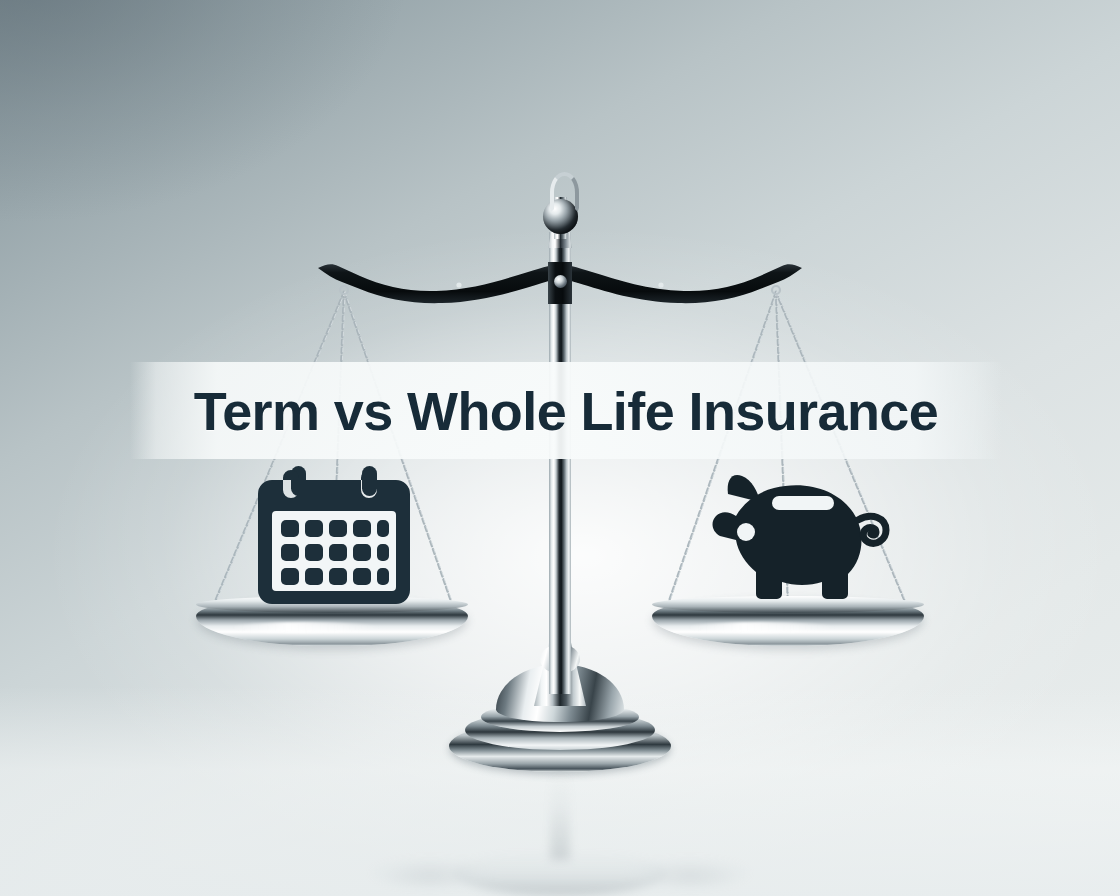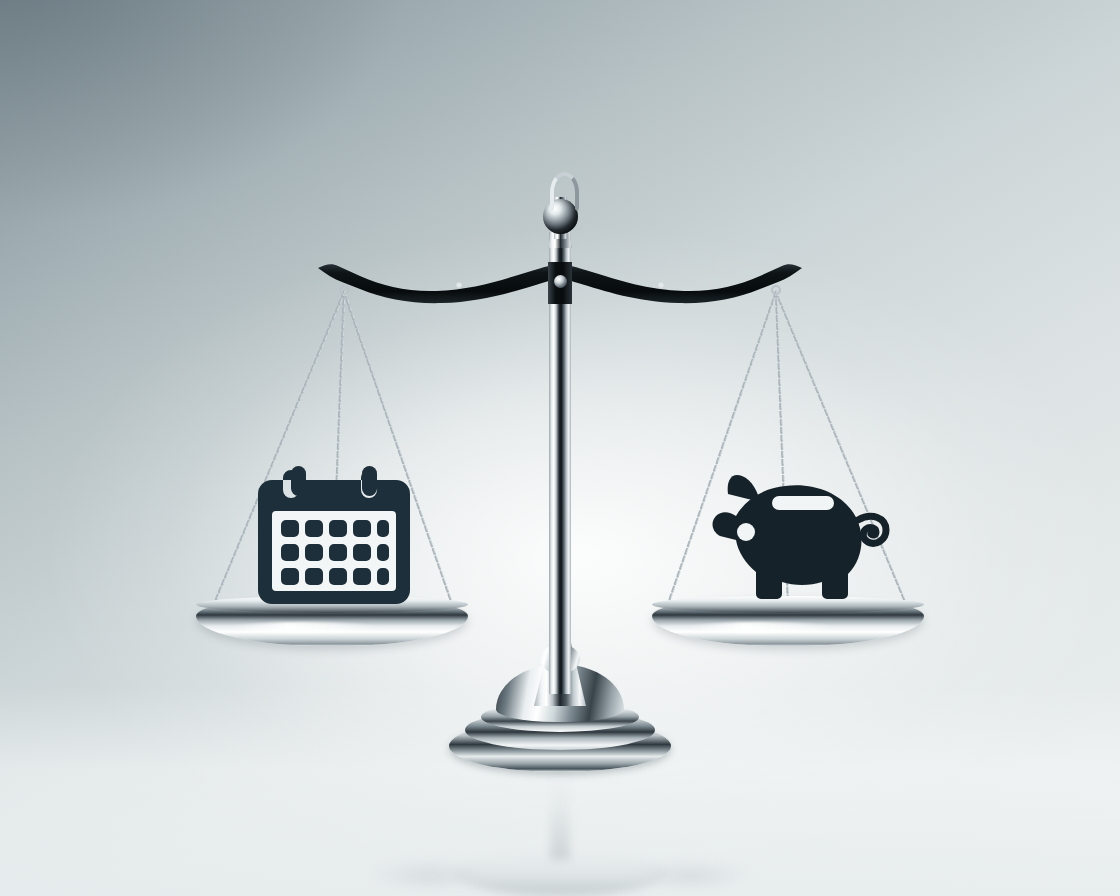--- a/index.html
+++ b/index.html
@@ -491,14 +491,17 @@
         </g>
 
         <rect x="66" y="26" width="62" height="14" rx="7" fill="#f1f5f6"></rect>
 
         <circle cx="40" cy="62" r="9" fill="#f1f5f6"></circle>
       </svg>
     </div>
 
   </div>
 
+  <div class="title-band">
+    <span class="title-text">Term vs Whole Life Insurance</span>
+  </div>
 
 </div>
 
 </body></html>

